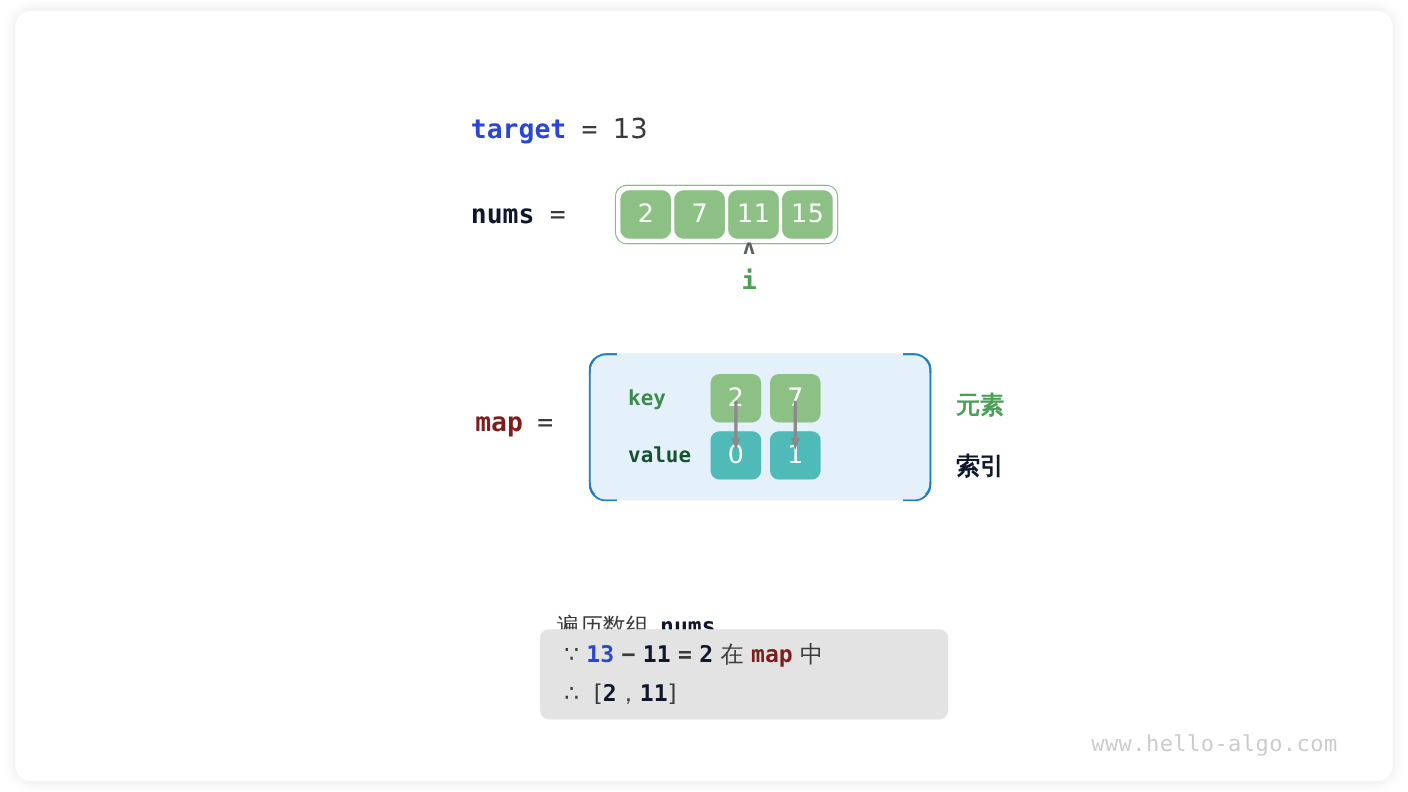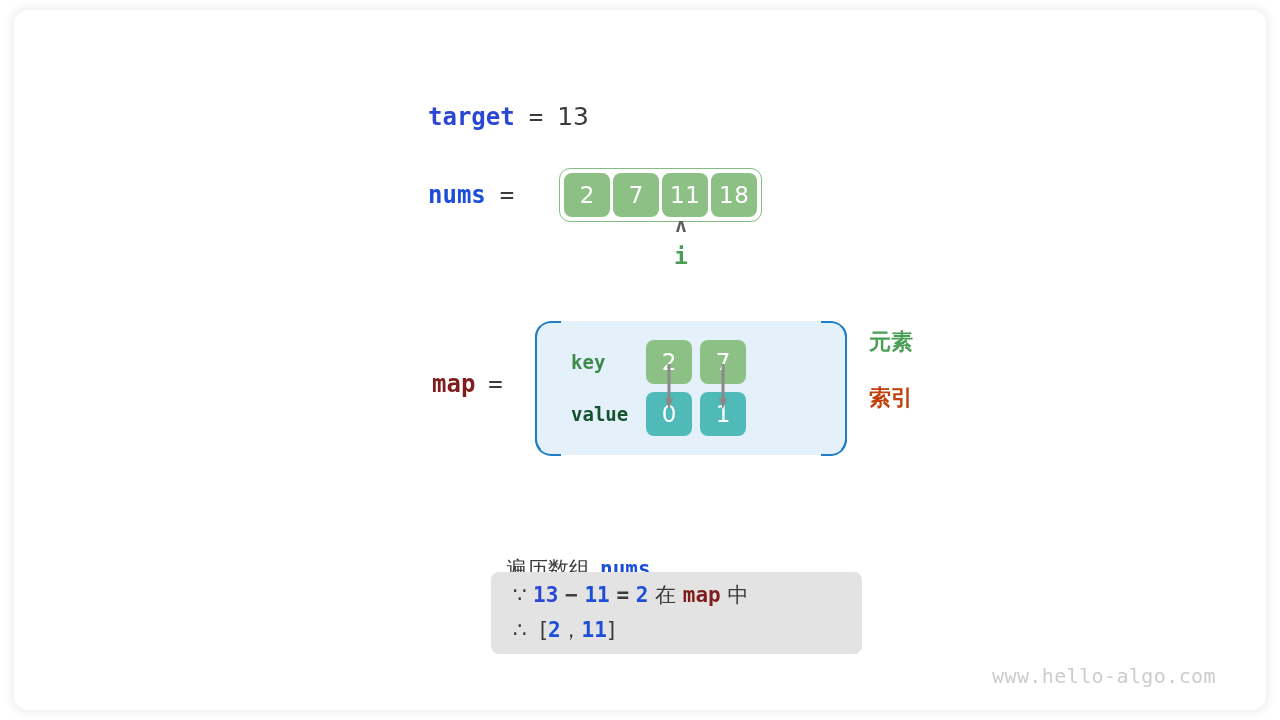--- a/index.html
+++ b/index.html
@@ -26,21 +26,21 @@
     box-shadow: 0 0 10px 3px rgba(0,0,0,0.065);
   }
 
   
   .mono {
     font-family: "DejaVu Sans Mono", monospace;
     font-weight: bold;
   }
   .var-blue   { color: #2b46d4; }   
   .var-ltblue { color: #7f1d1d; }   
-  .var-green  { color: #1d4ed8; }   
+  .var-green  { color: #0f172a; }   
   .plain      { color: #3b3b3b; }
 
   
   #row-target {
     position: absolute;
     left: 414px;
     top: 92px;
     display: flex;
     align-items: center;
     gap: 14px;
@@ -215,32 +215,32 @@
     transform: translateX(-50%);
     width: 9px;
     height: 46px;
     pointer-events: none;
   }
 
   
   #legend {
     position: absolute;
     left: 855px;
-    top: 317px;
+    top: 343px;
     display: flex;
     flex-direction: column;
     gap: 26px;
   }
   .legend-item {
     font-family: "DejaVu Sans", sans-serif;
     font-weight: bold;
     font-size: 22px;
   }
   #legend-element { color: #4a9e55; }
-  #legend-index   { color: #c2410c; }
+  #legend-index   { color: #0f172a; }
 
   
   #note-line {
     position: absolute;
     left: 492px;
     top: 513px;
     font-size: 21px;
     color: #3b3b3b;
     font-family: "DejaVu Sans", sans-serif;
     display: flex;
@@ -296,21 +296,21 @@
     <span id="target-value">13</span>
   </div>
 
   <div id="row-nums">
     <span id="nums-label" class="mono var-green">nums</span>
     <span class="eq">=</span>
     <div id="nums-array">
       <div class="cell cell-green">2</div>
       <div class="cell cell-green">7</div>
       <div class="cell cell-green">11</div>
-      <div class="cell cell-green">18</div>
+      <div class="cell cell-green">15</div>
     </div>
   </div>
 
   <div id="pointer-group">
     <span id="pointer-caret">ʌ</span>
     <span id="pointer-label">i</span>
   </div>
 
   <div id="row-map">
     <span id="map-label" class="mono var-ltblue">map</span>

